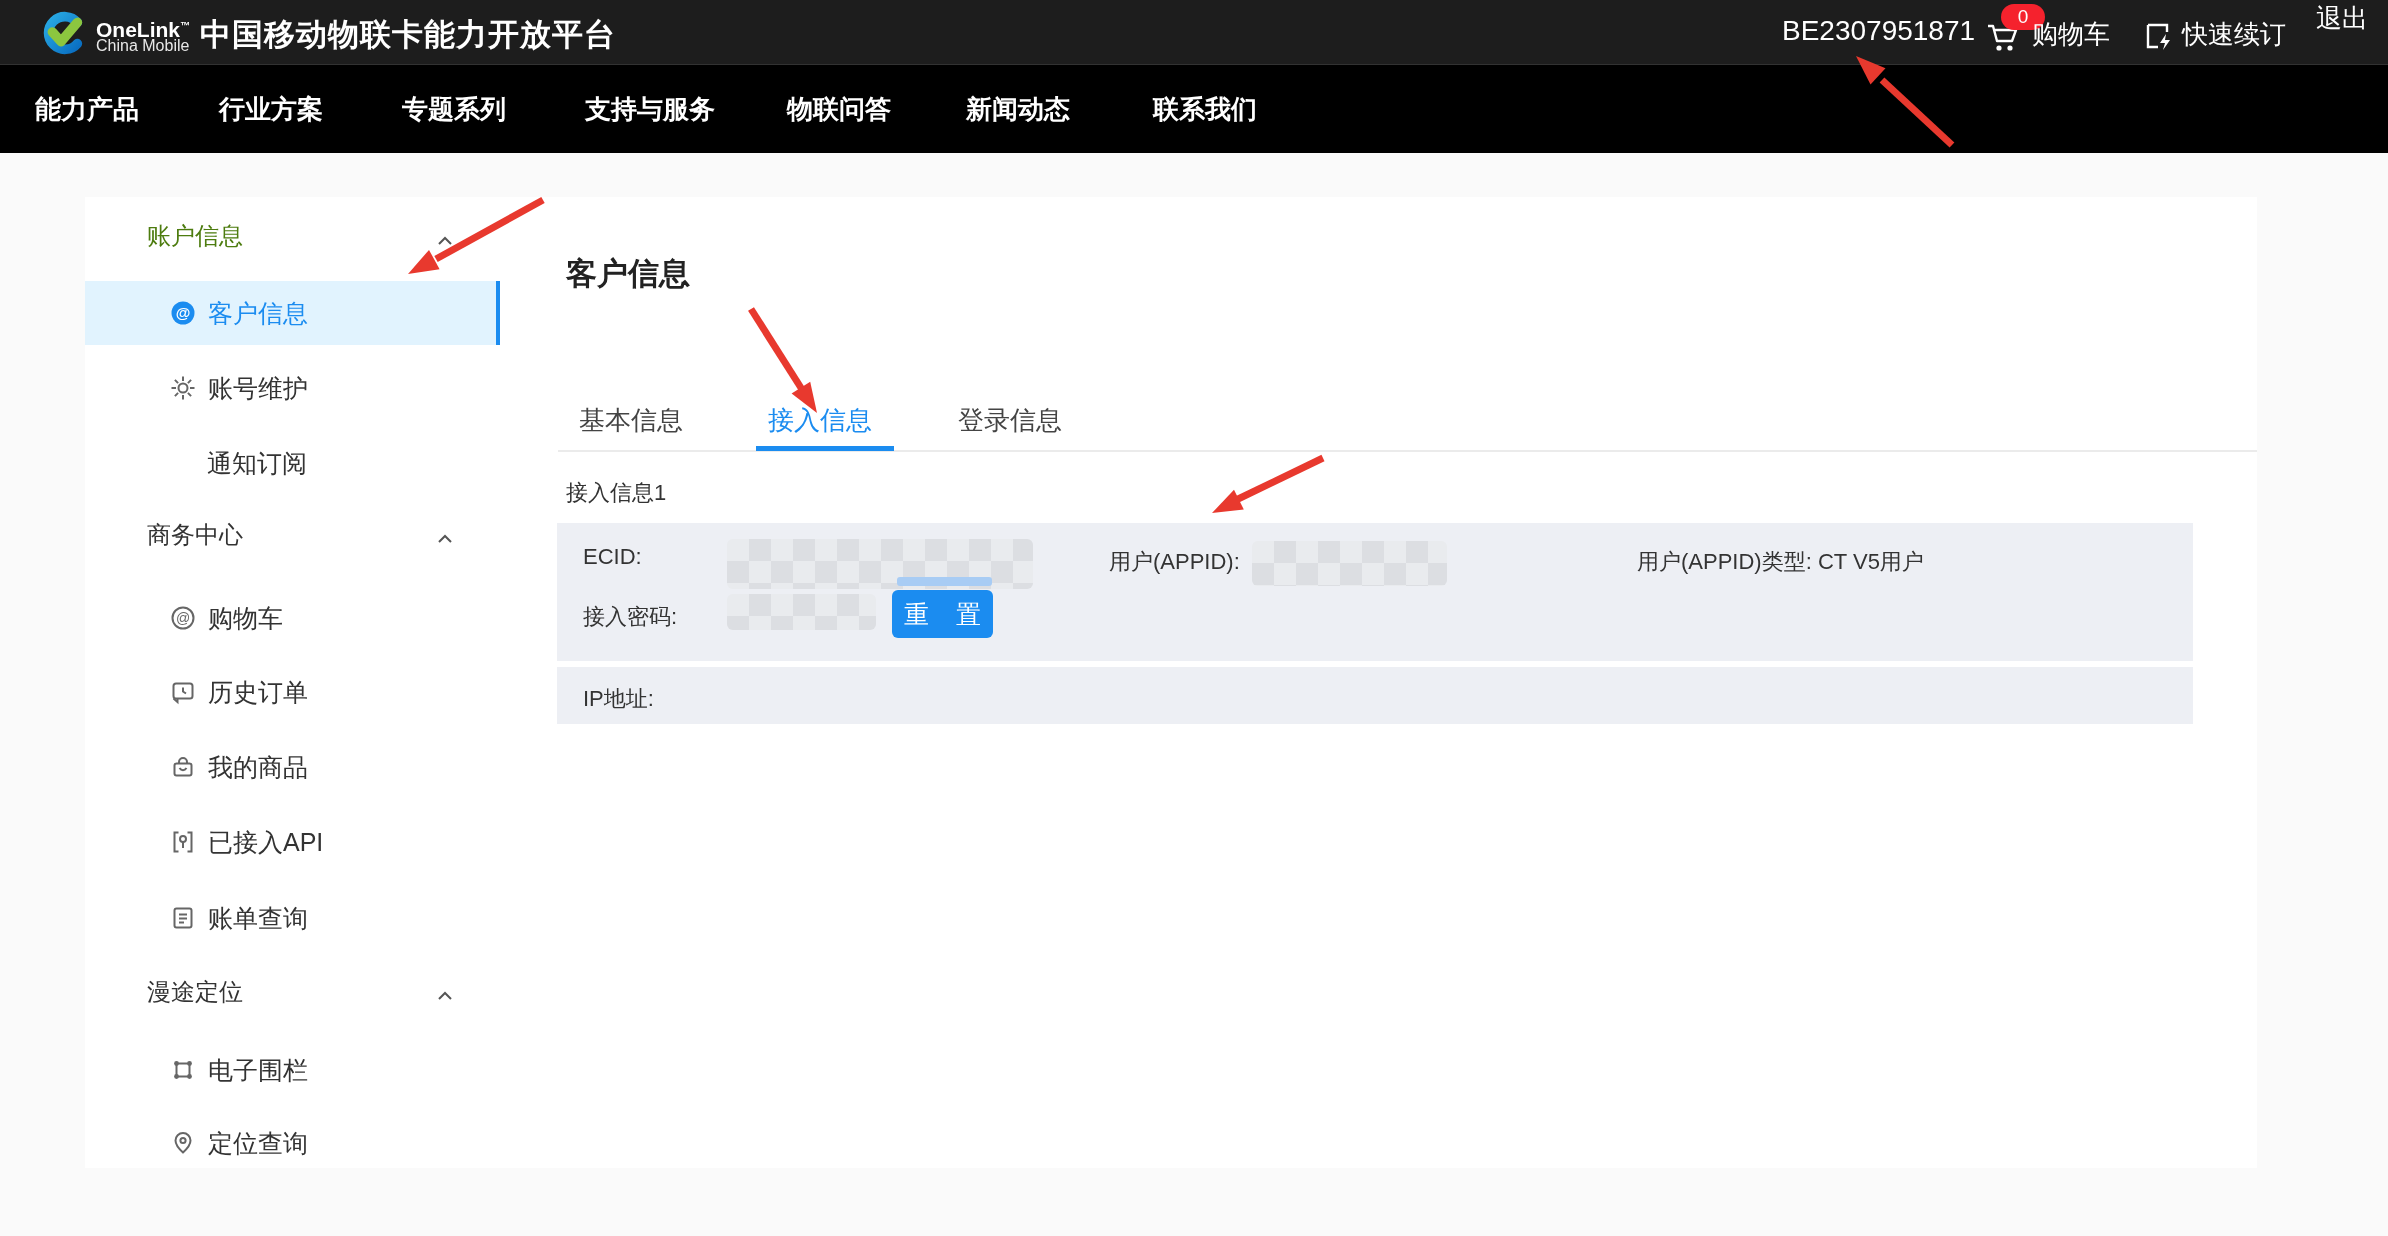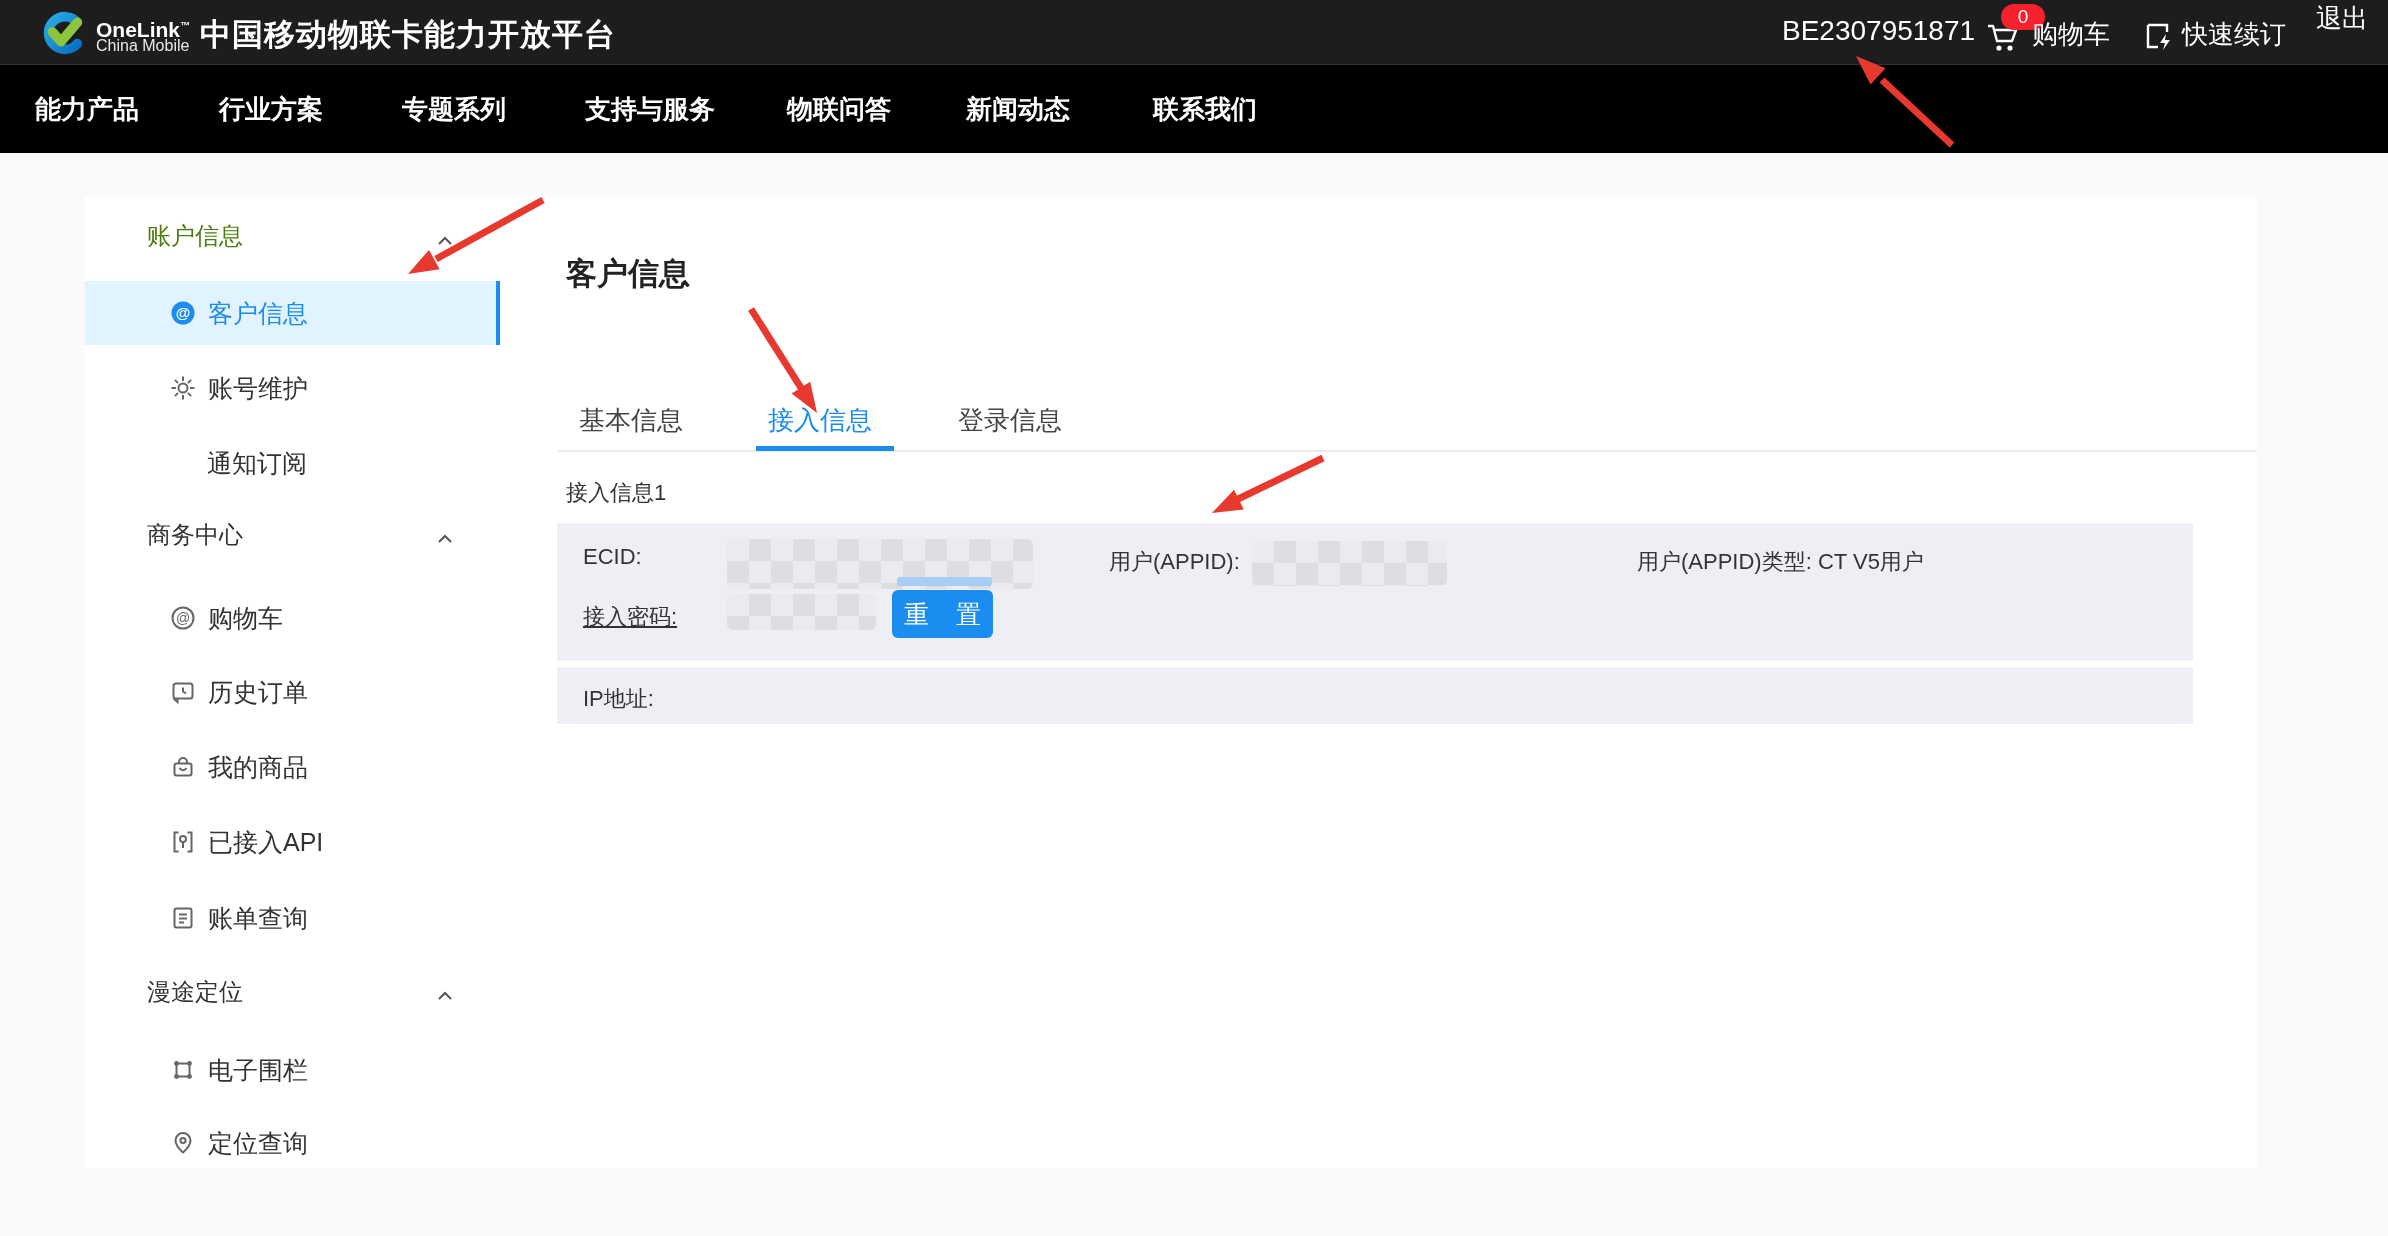--- a/index.html
+++ b/index.html
@@ -256,21 +256,21 @@
   <div class="abs blur" style="left:727px;top:539px;width:306px;height:50px;"></div>
 
   <div class="abs field-label t" style="left:1109px;top:547px;">用户(APPID):</div>
   <div class="abs blur" style="left:1252px;top:541px;width:195px;height:45px;"></div>
 
   <div class="abs field-label t" style="left:1637px;top:547px;">
     <span>用户(APPID)类型:</span>
     <span>CT V5用户</span>
   </div>
 
-  <div class="abs field-label t" style="left:583px;top:602px;text-decoration:underline;">接入密码:</div>
+  <div class="abs field-label t" style="left:583px;top:602px;">接入密码:</div>
   <div class="abs blur" style="left:727px;top:594px;width:149px;height:36px;"></div>
   <div class="abs strip"></div>
   <button class="abs reset-btn t">重 置</button>
 
   <div class="abs field-label t" style="left:583px;top:684px;">IP地址:</div>
 
   <svg class="abs arrows" viewBox="0 0 2388 1236">
     <g stroke="#e8392e" fill="#e8392e">
       <line x1="1952" y1="145" x2="1882" y2="80" stroke-width="7"></line>
       <polygon points="1856,56 1885.5,68.3 1870.5,84.5" stroke="none"></polygon>

